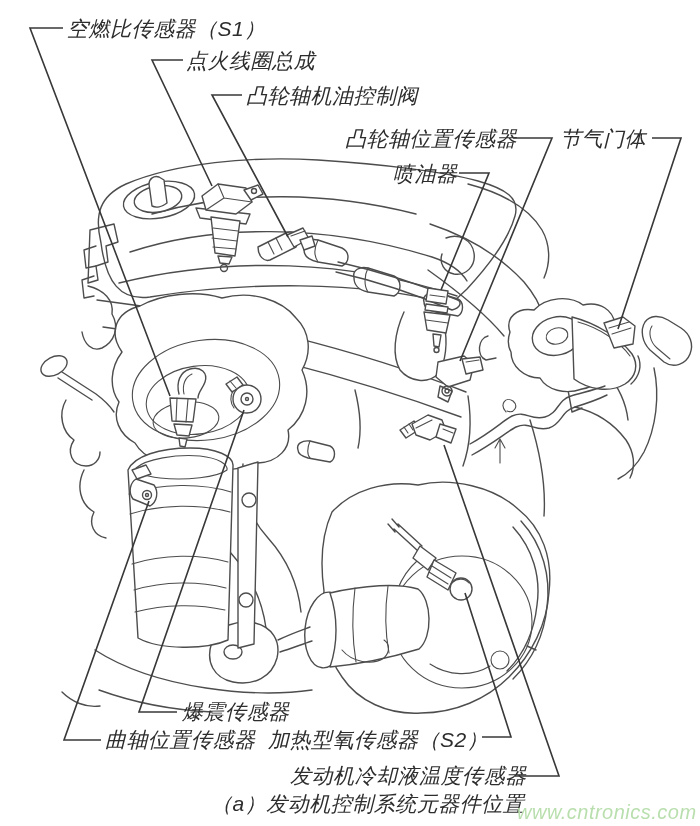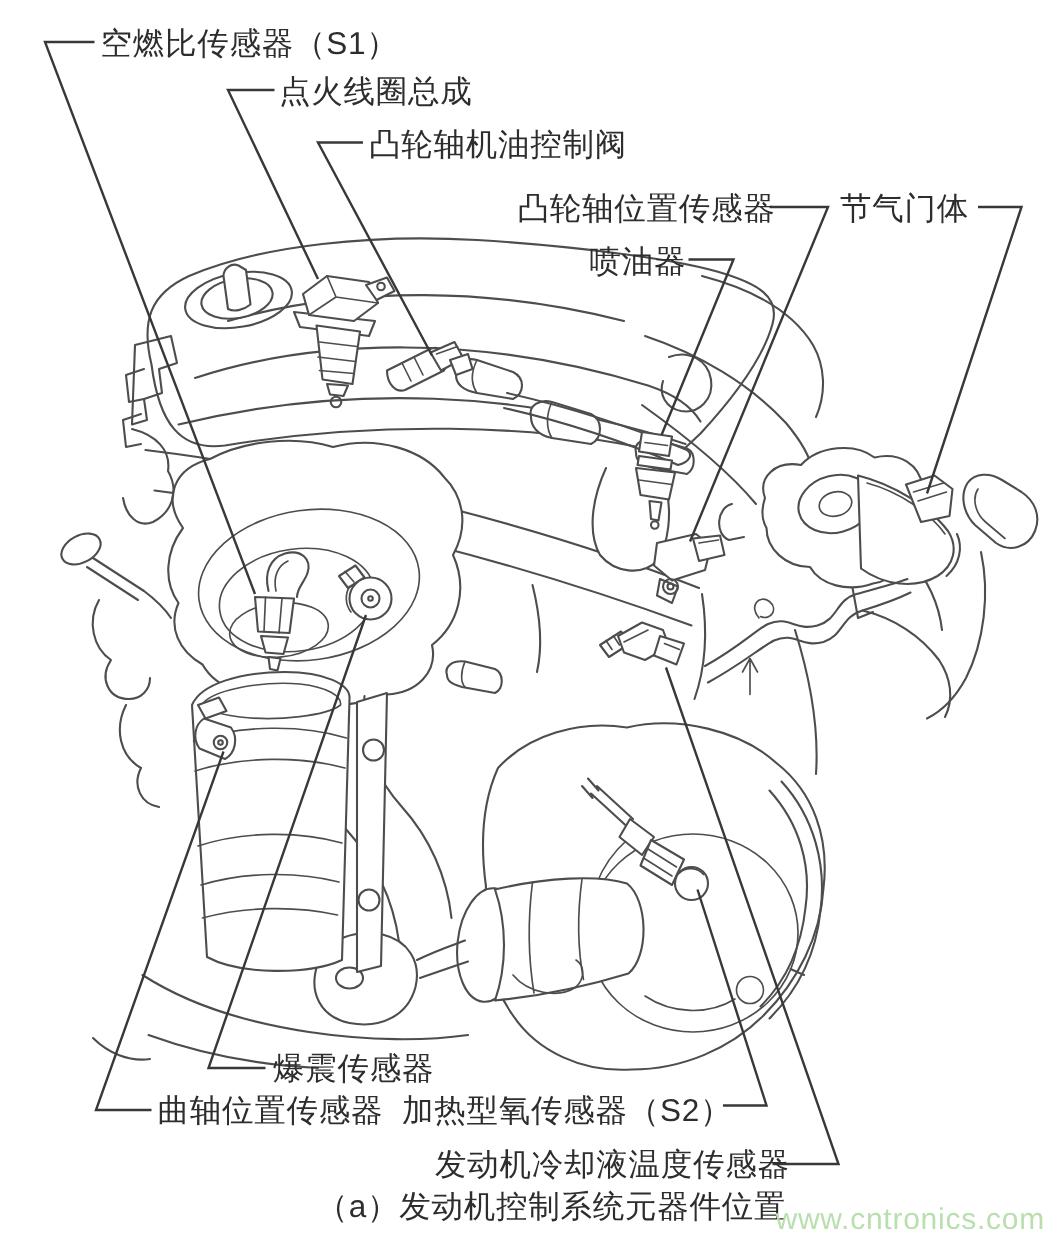--- a/index.html
+++ b/index.html
@@ -1,17 +1,17 @@
 <!DOCTYPE html>
 <html><head>
 <meta charset="utf-8">
 <style>
   html,body{margin:0;padding:0;background:#ffffff;}
   .stage{position:relative;width:700px;height:826px;background:#ffffff;overflow:hidden;
-         font-family:"Liberation Sans","DejaVu Sans",sans-serif;}
+         font-family:"Liberation Sans","DejaVu Sans",sans-serif;font-style:italic;}
   svg{display:block;}
   .art{stroke:#4d4d4d;stroke-width:1.4;fill:none;stroke-linecap:round;stroke-linejoin:round;}
   .art .solid{fill:#ffffff;}
   .art .thin{stroke-width:1.1;}
   .leader{stroke:#383838;stroke-width:1.6;fill:none;stroke-linejoin:miter;}
   .callout-label{font-size:21px;fill:#2d2d2d;letter-spacing:0.5px;}
   .caption{font-size:21px;fill:#2d2d2d;letter-spacing:0.5px;}
   .watermark{font-size:20px;fill:#b9dfae;letter-spacing:0.5px;}
 </style>
 </head>

